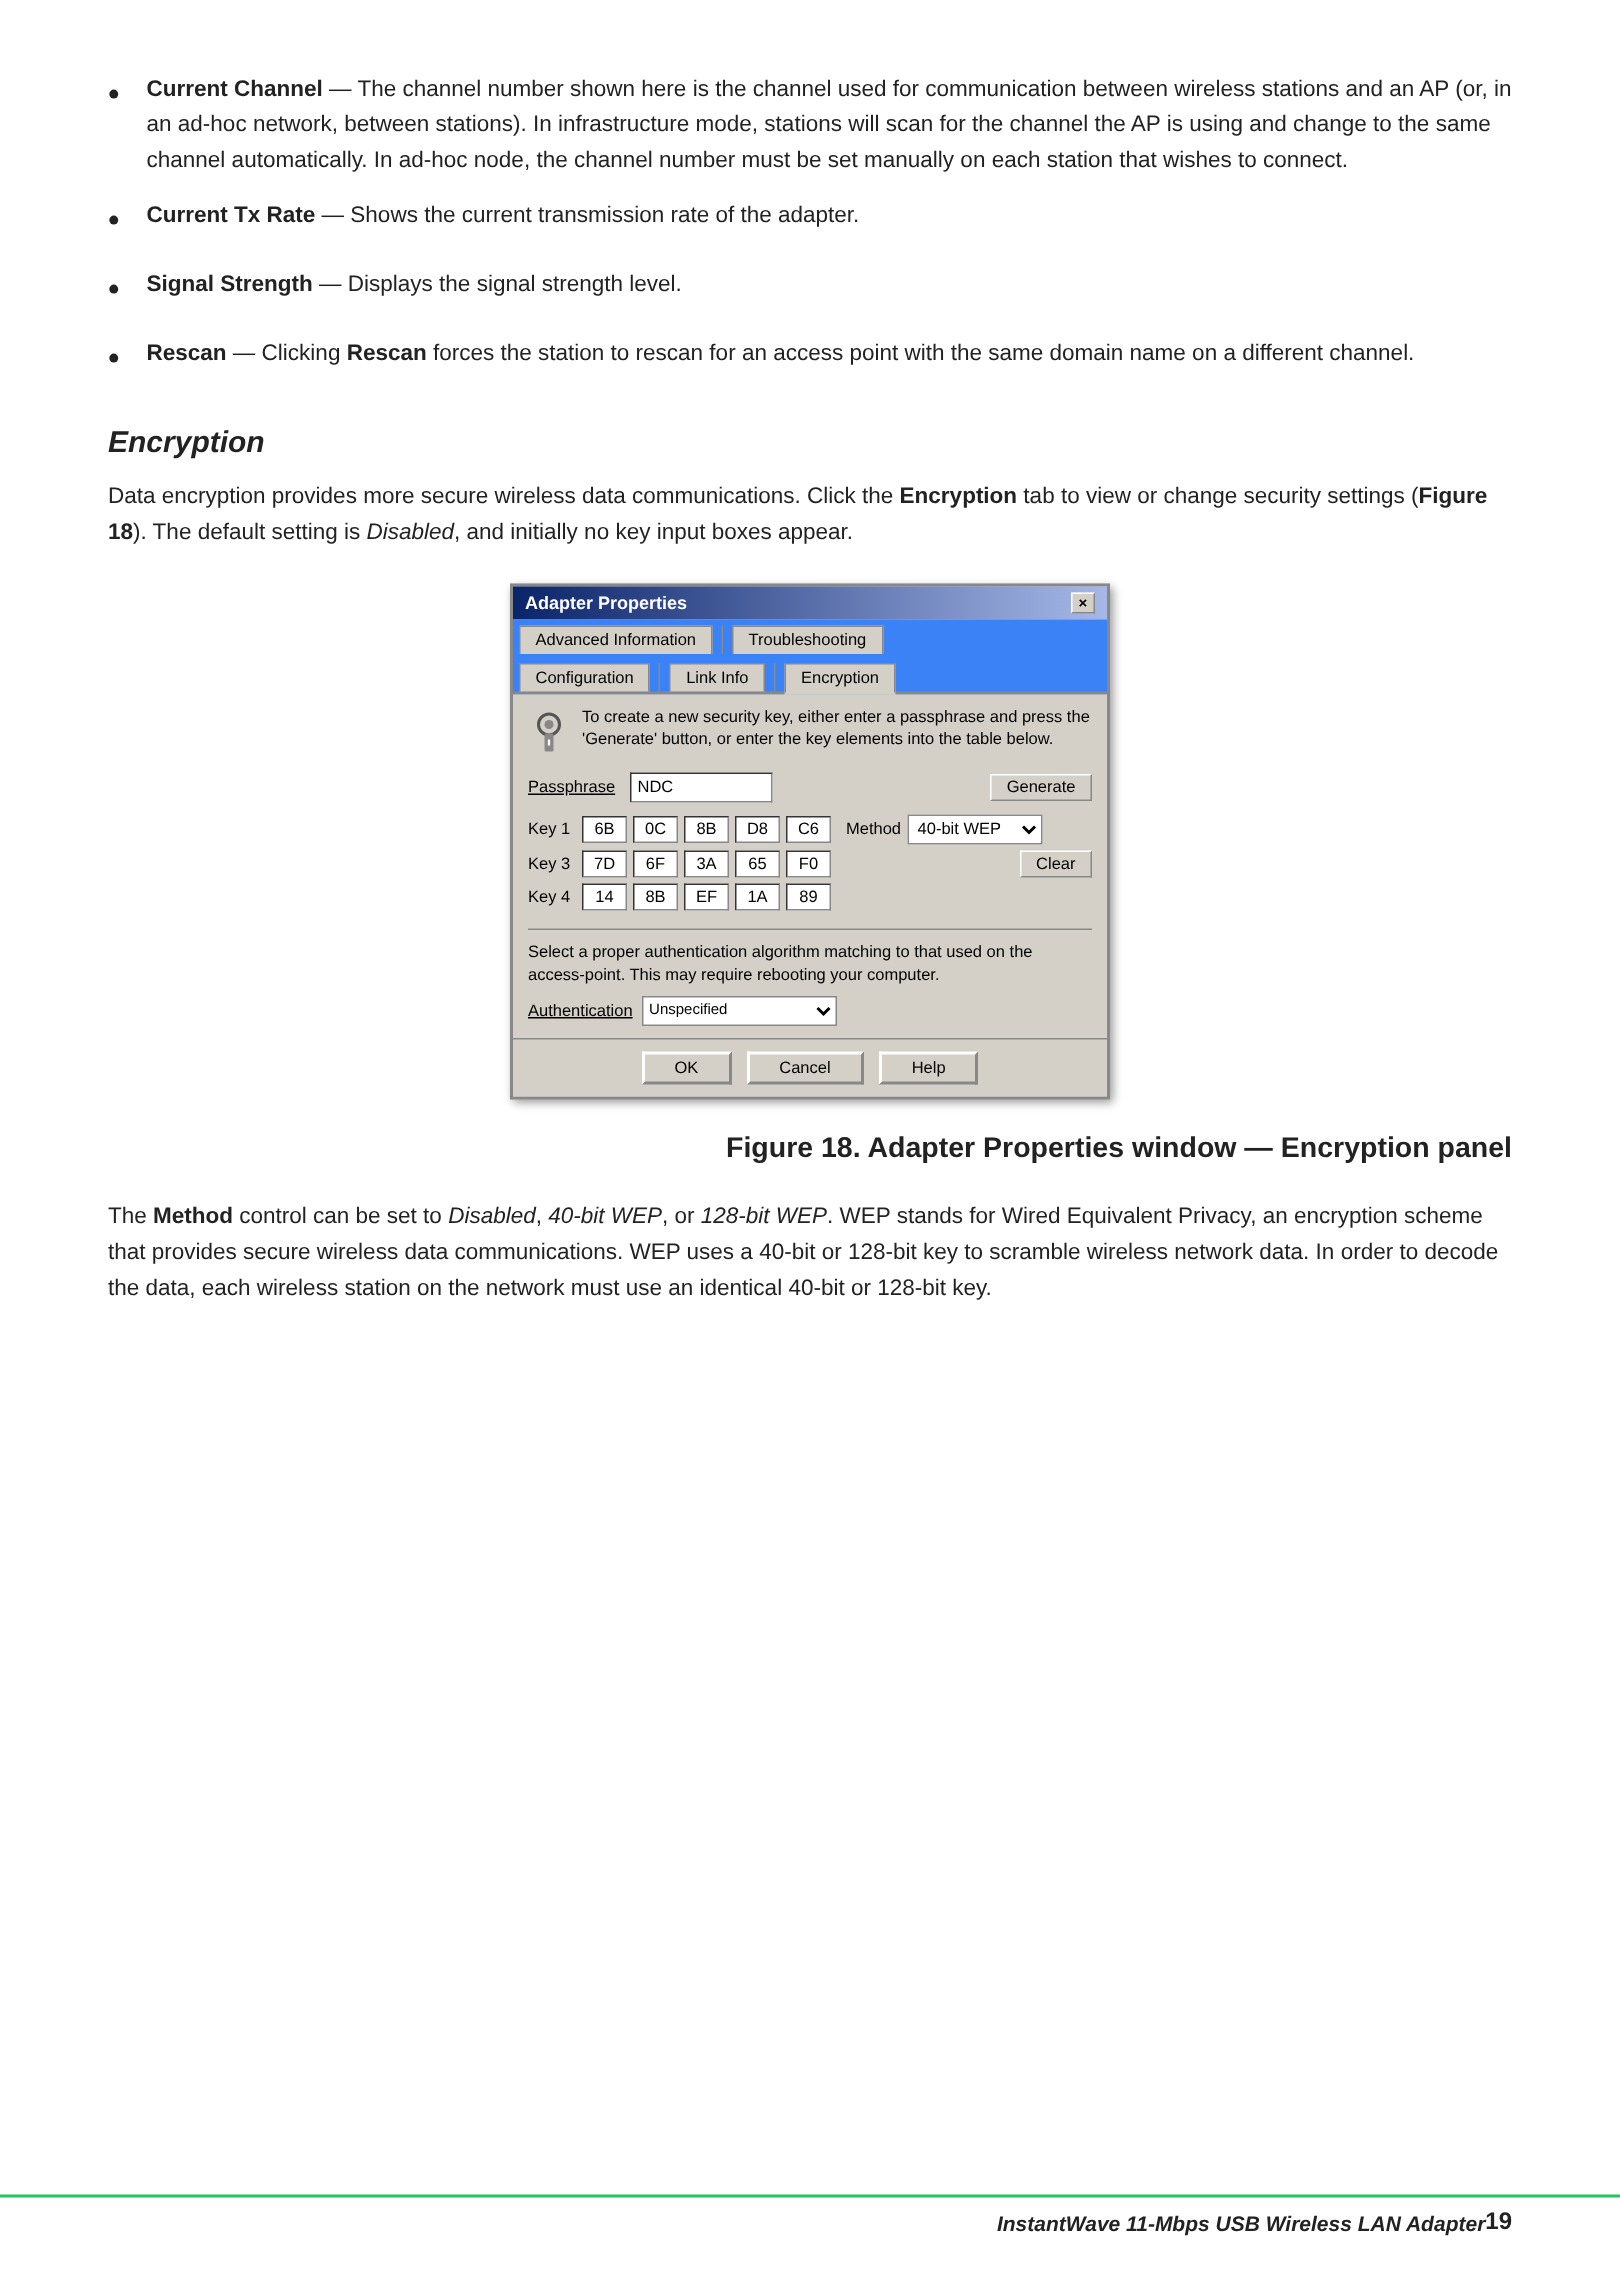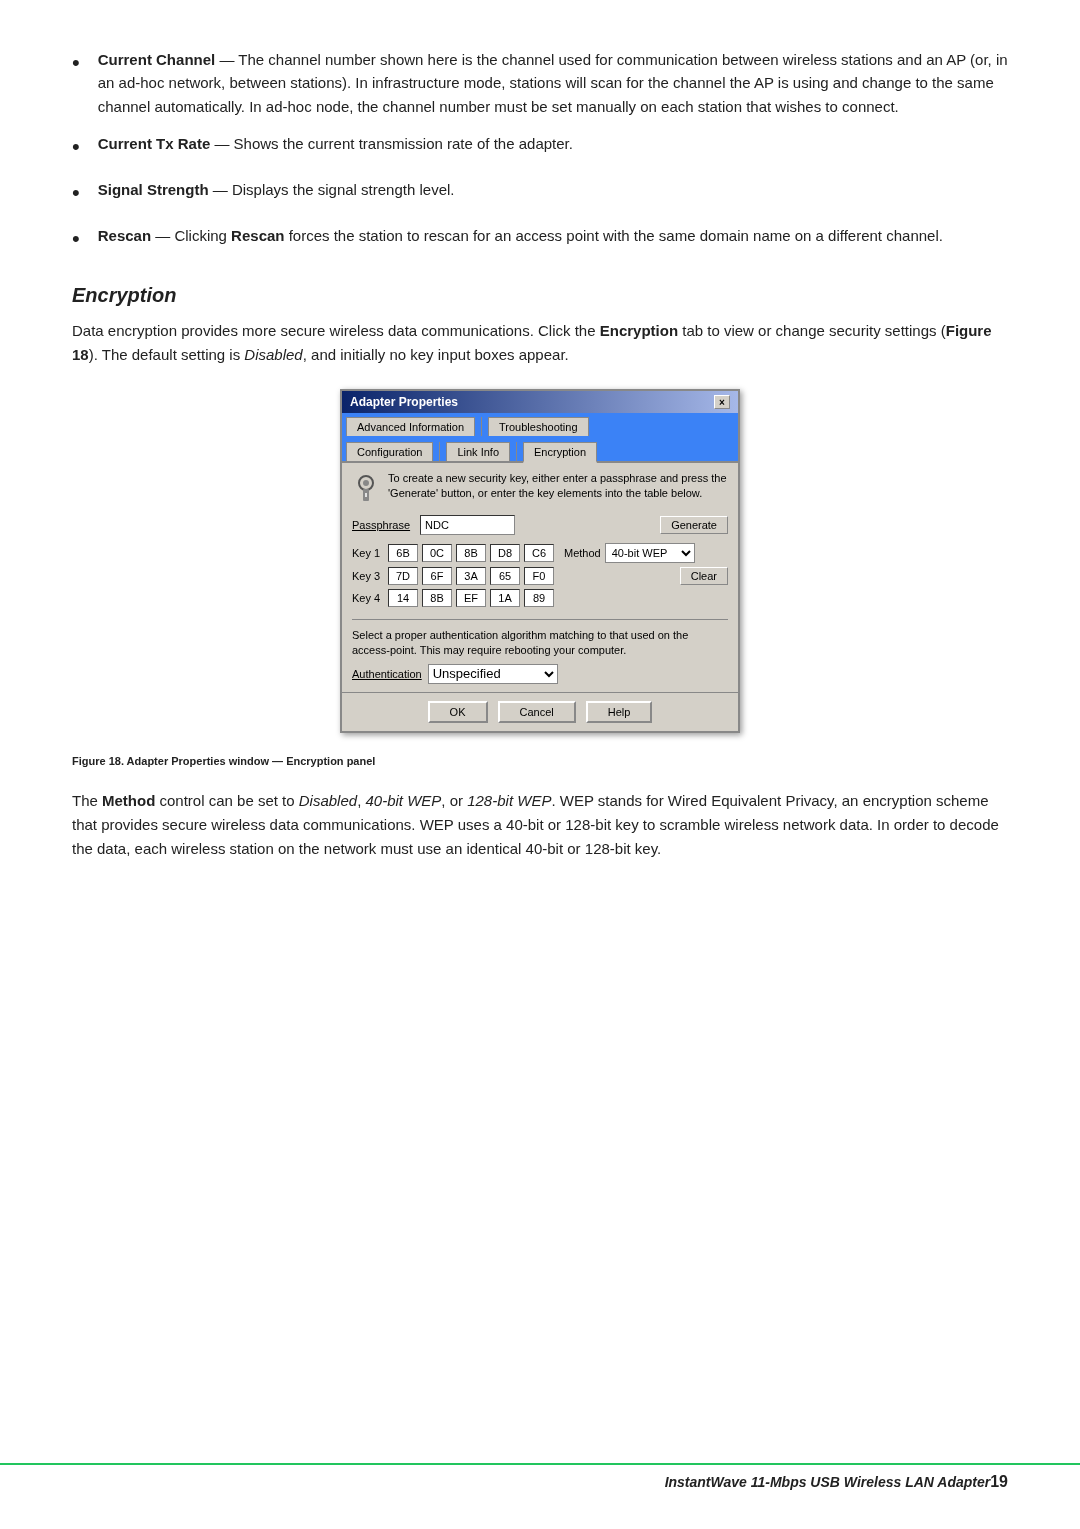--- a/index.html
+++ b/index.html
@@ -237,21 +237,21 @@
     .auth-row {
       display: flex;
       align-items: center;
       gap: 6px;
     }
     .auth-label {
       font-size: 11px;
       text-decoration: underline;
     }
     .auth-select {
-      font-size: 13px;
+      font-size: 10px;
       border: 1px solid #888;
       background: #fff;
       height: 20px;
       width: 130px;
     }
     .dialog-footer {
       display: flex;
       justify-content: center;
       gap: 10px;
       padding: 8px 10px;
@@ -262,22 +262,22 @@
       background: #d4d0c8;
       border: 2px solid #888;
       border-top-color: #fff;
       border-left-color: #fff;
       padding: 3px 20px;
       font-size: 11px;
       cursor: pointer;
       min-width: 55px;
     }
     .fig-caption {
-      text-align: left;
-      font-size: 11px;
+      text-align: right;
+      font-size: 19px;
       font-weight: bold;
       margin: 8px 0 22px 0;
     }
     .body-para {
       line-height: 1.6;
       margin-bottom: 18px;
     }
     .page-footer {
       position: absolute;
       bottom: 24px;

